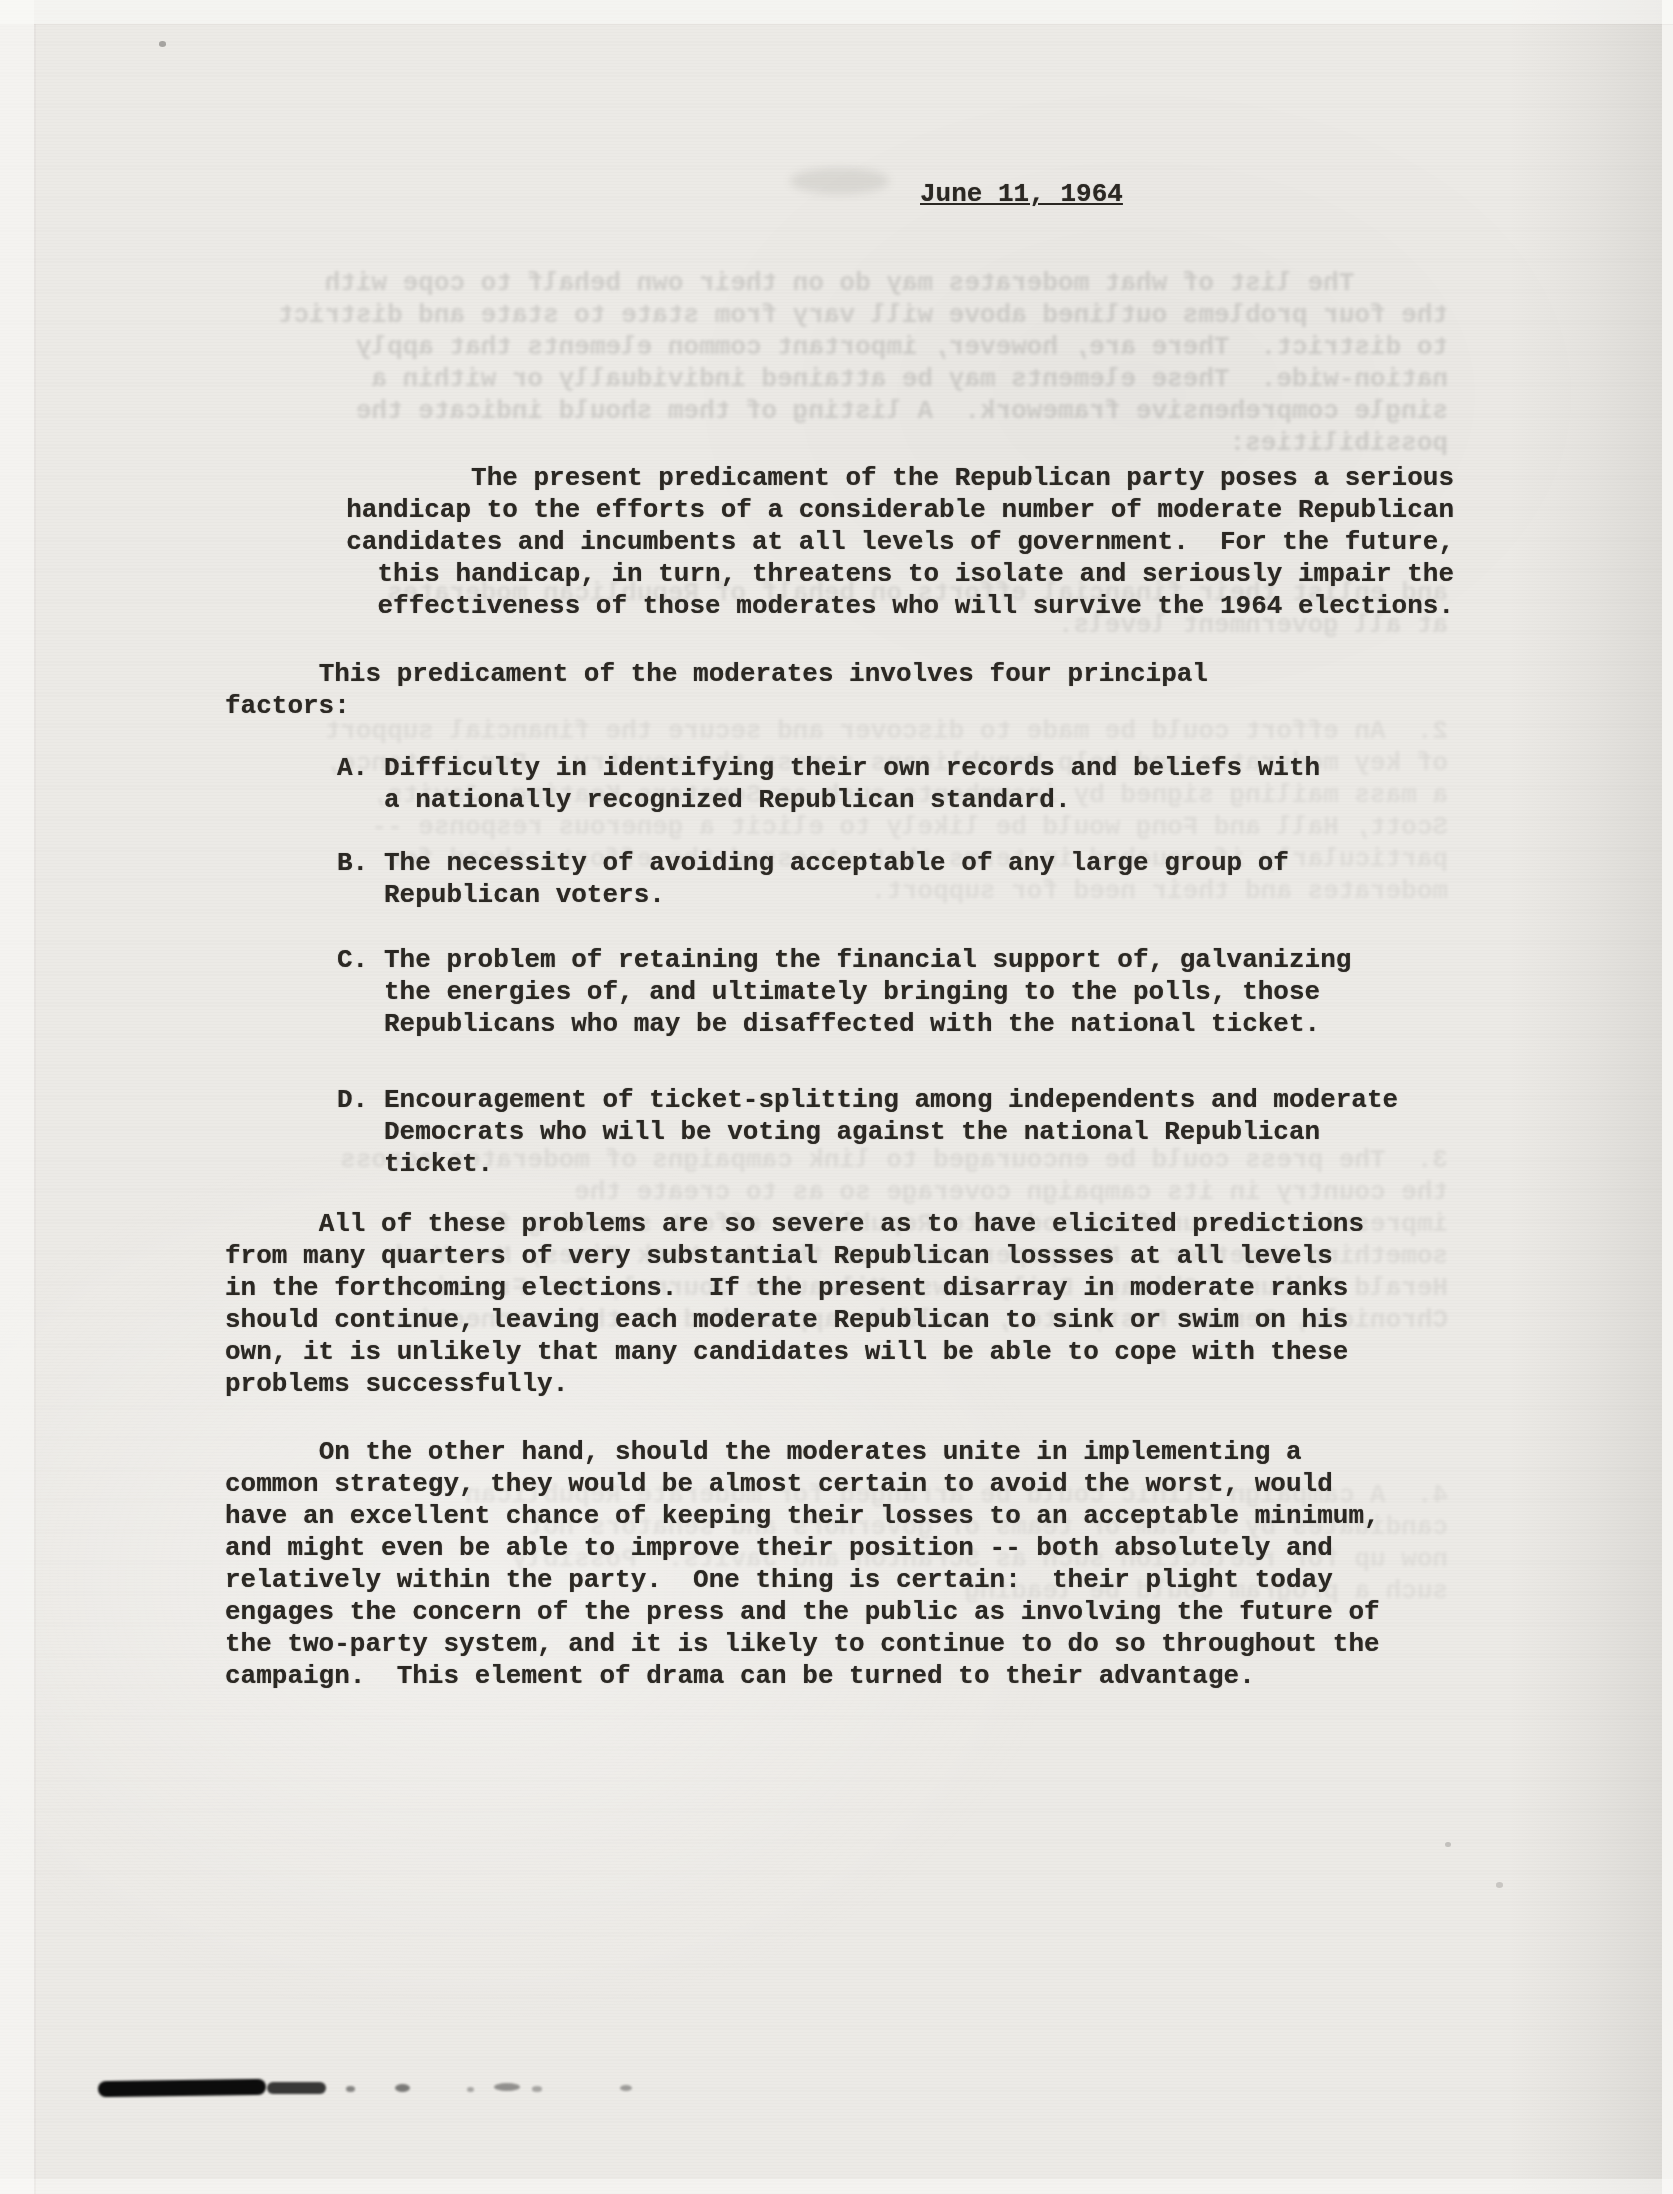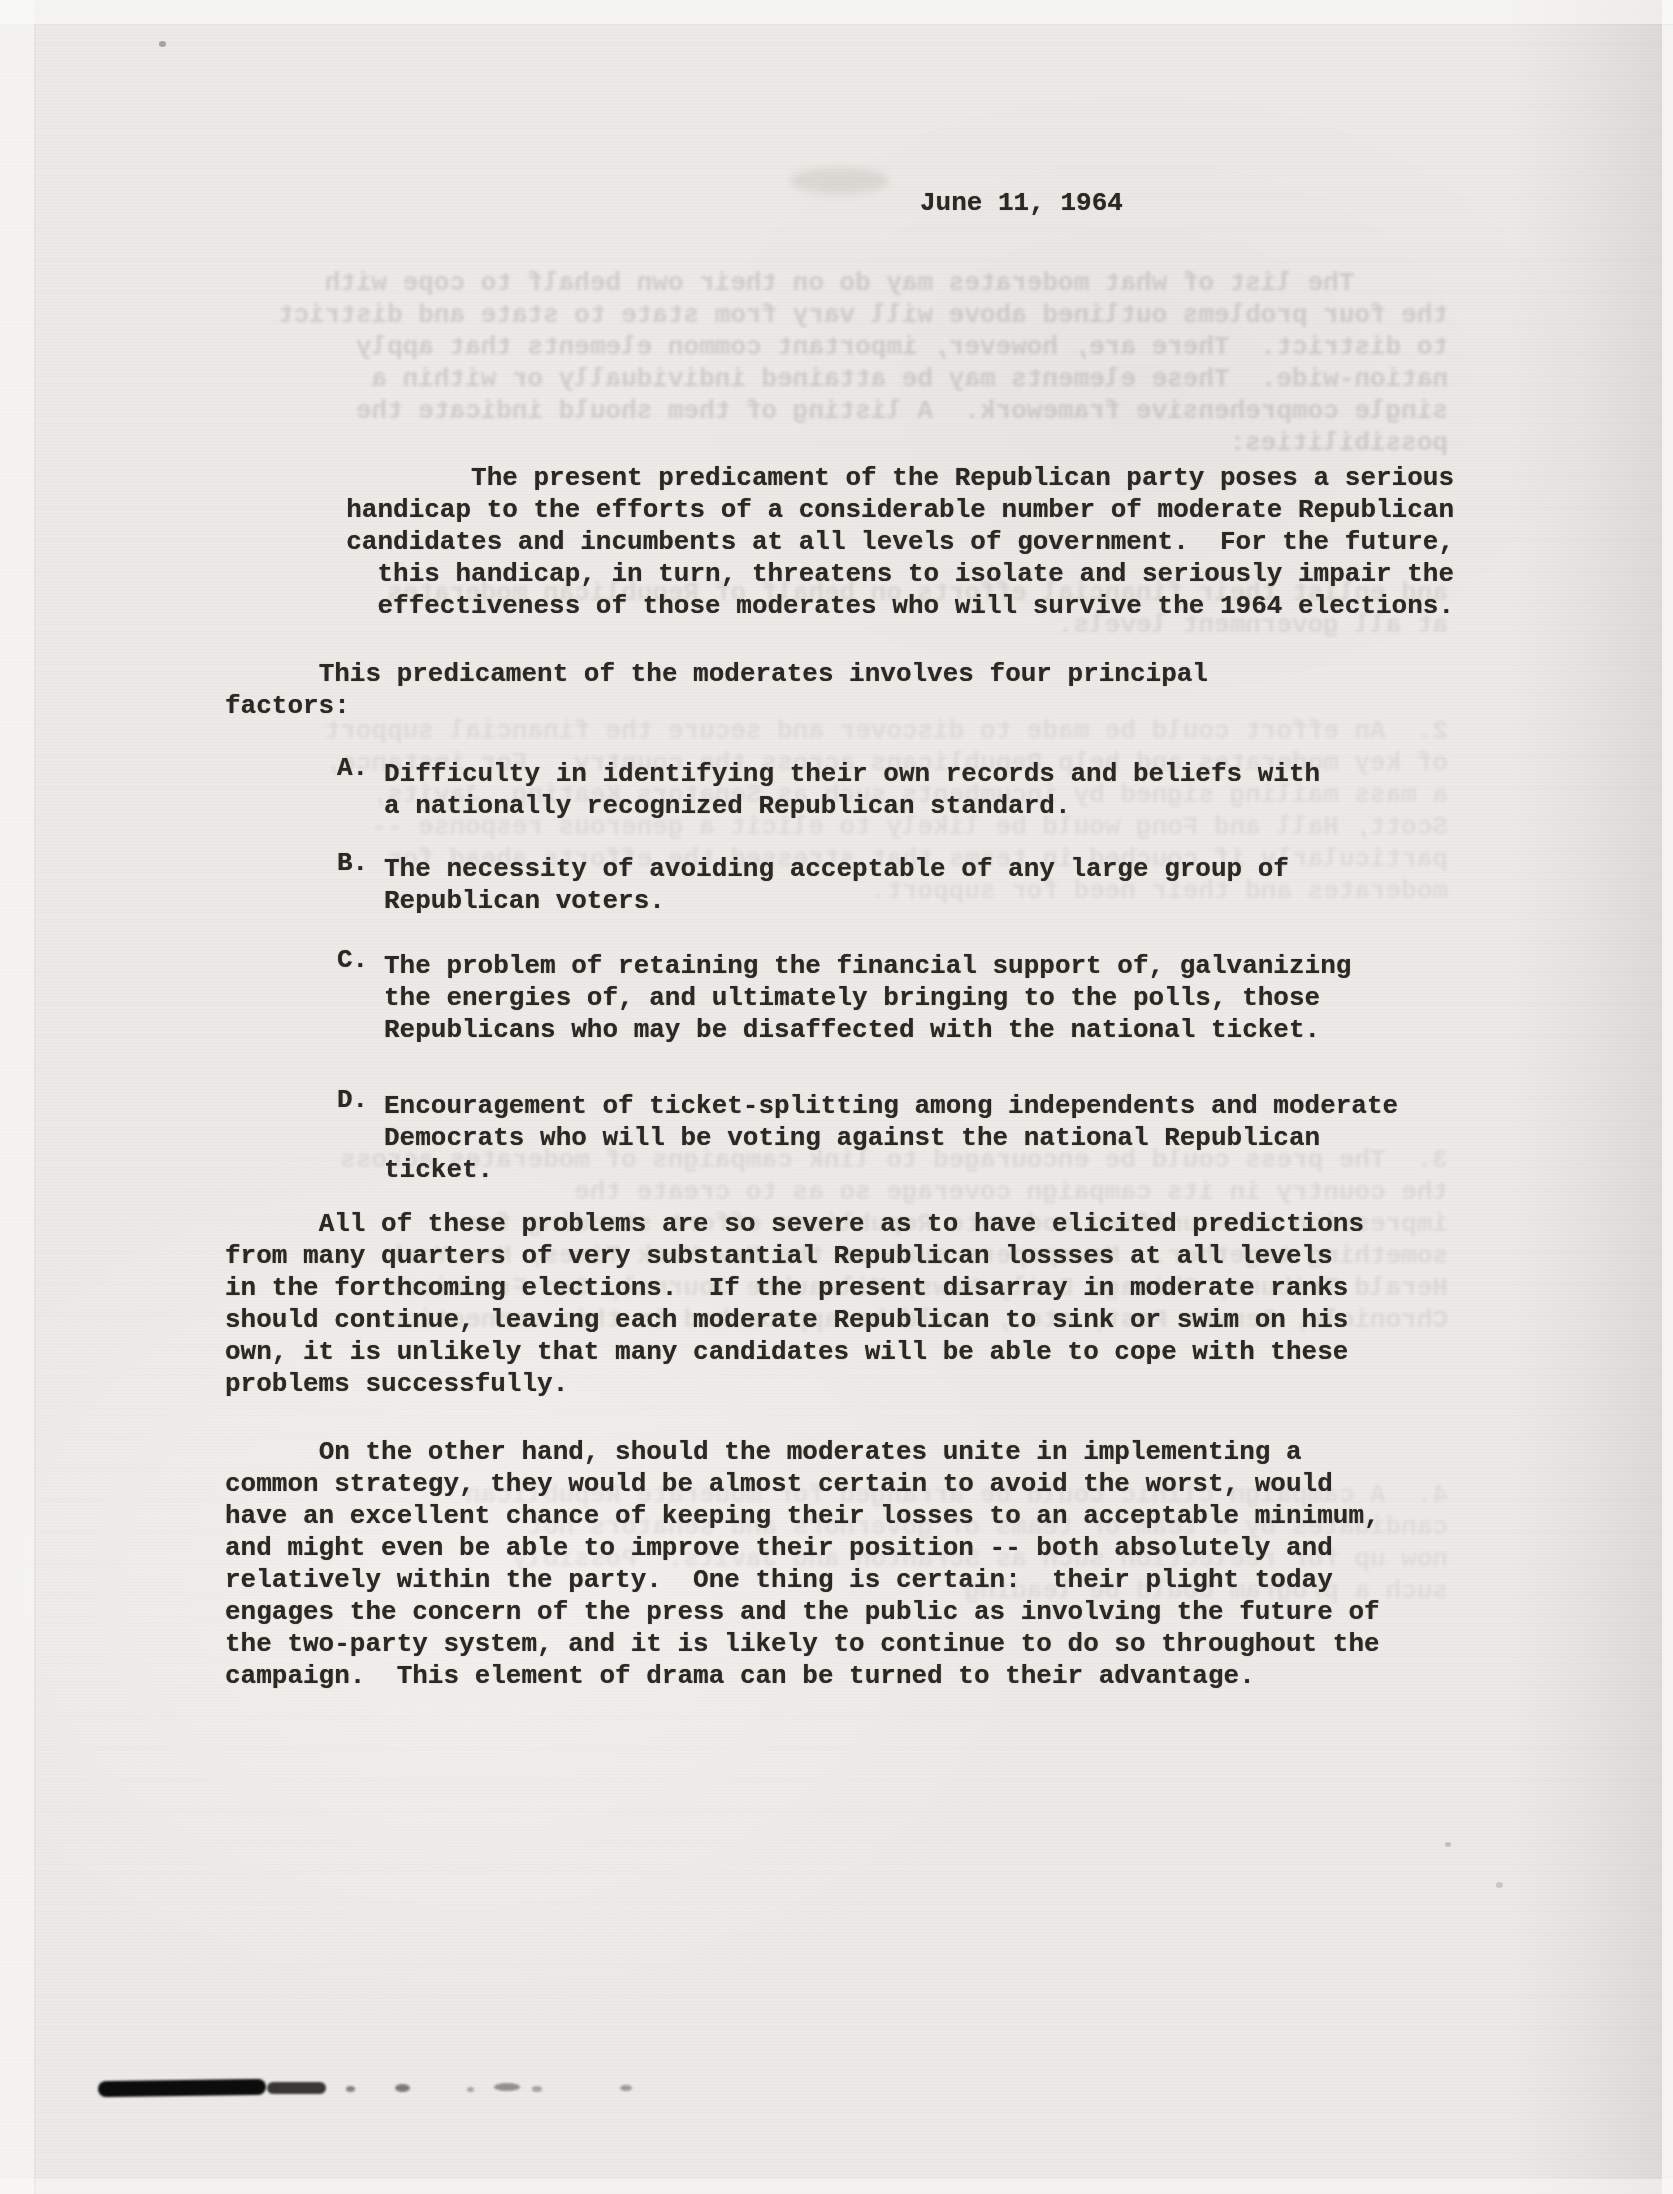--- a/index.html
+++ b/index.html
@@ -19,29 +19,29 @@
   .txt {
     position: absolute;
     white-space: pre-wrap;
     font-size: 26px;
     line-height: 32px;
     font-weight: 700;
     color: #2b2823;
     text-shadow: 0 0 1px rgba(43,40,35,0.6);
     letter-spacing: 0;
   }
-  .date-line { left: 920px; top: 187px; }
+  .date-line { left: 920px; top: 178px; text-decoration: underline; }
   .para-1 { left: 225px; top: 462px;  width: 1229px; text-align: right; }
   .para-2 { left: 225px; top: 658px; width: 1229px; }
   .para-3 { left: 225px; top: 1208px; width: 1229px; }
   .para-4 { left: 225px; top: 1436px; width: 1229px; }
 
   .factor { left: 337px; display: flex; width: 1087px; }
   .factor .lbl { flex: none; width: 47px; }
-  .factor .itx { white-space: pre-wrap; margin-top: 6px; }
+  .factor .itx { white-space: pre-wrap; }
   .factor-a { top: 752px; }
   .factor-b { top: 847px; }
   .factor-c { top: 944px; }
   .factor-d { top: 1084px; }
 
   
   .bleed {
     position: absolute;
     left: 225px; width: 1223px;
     transform: scaleX(-1);

